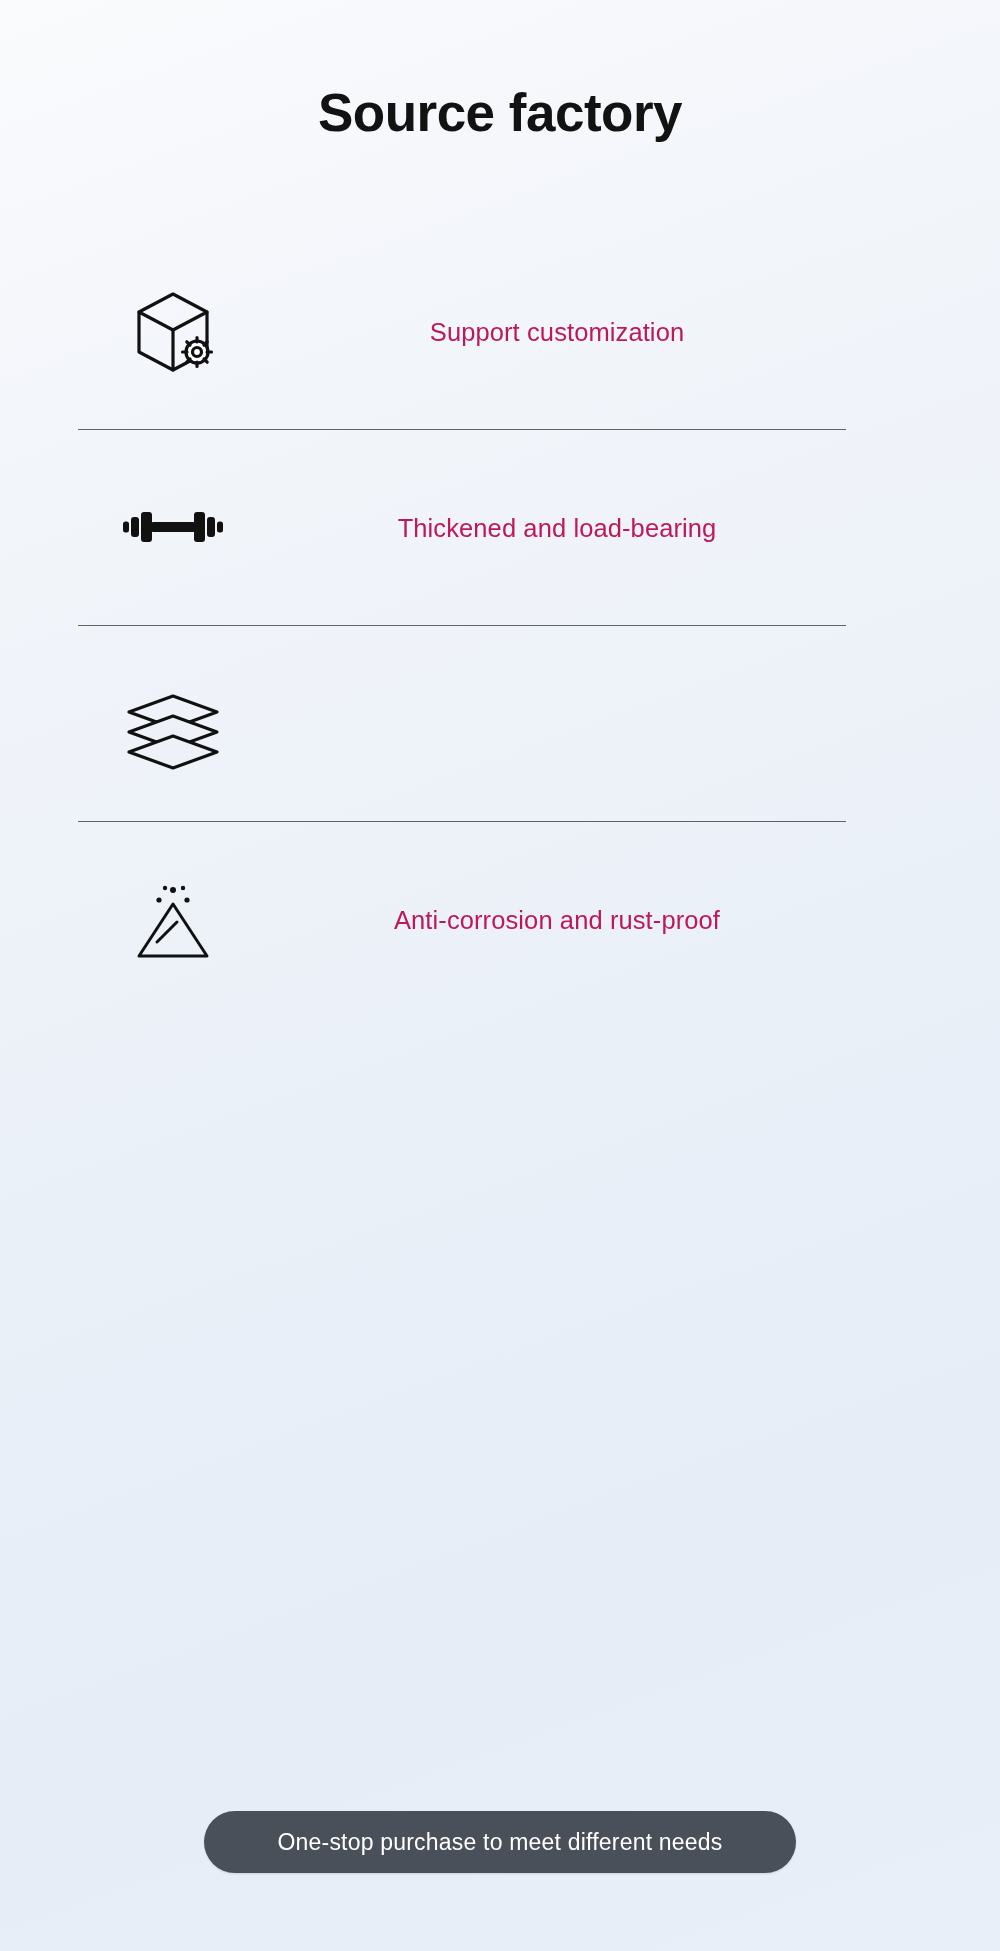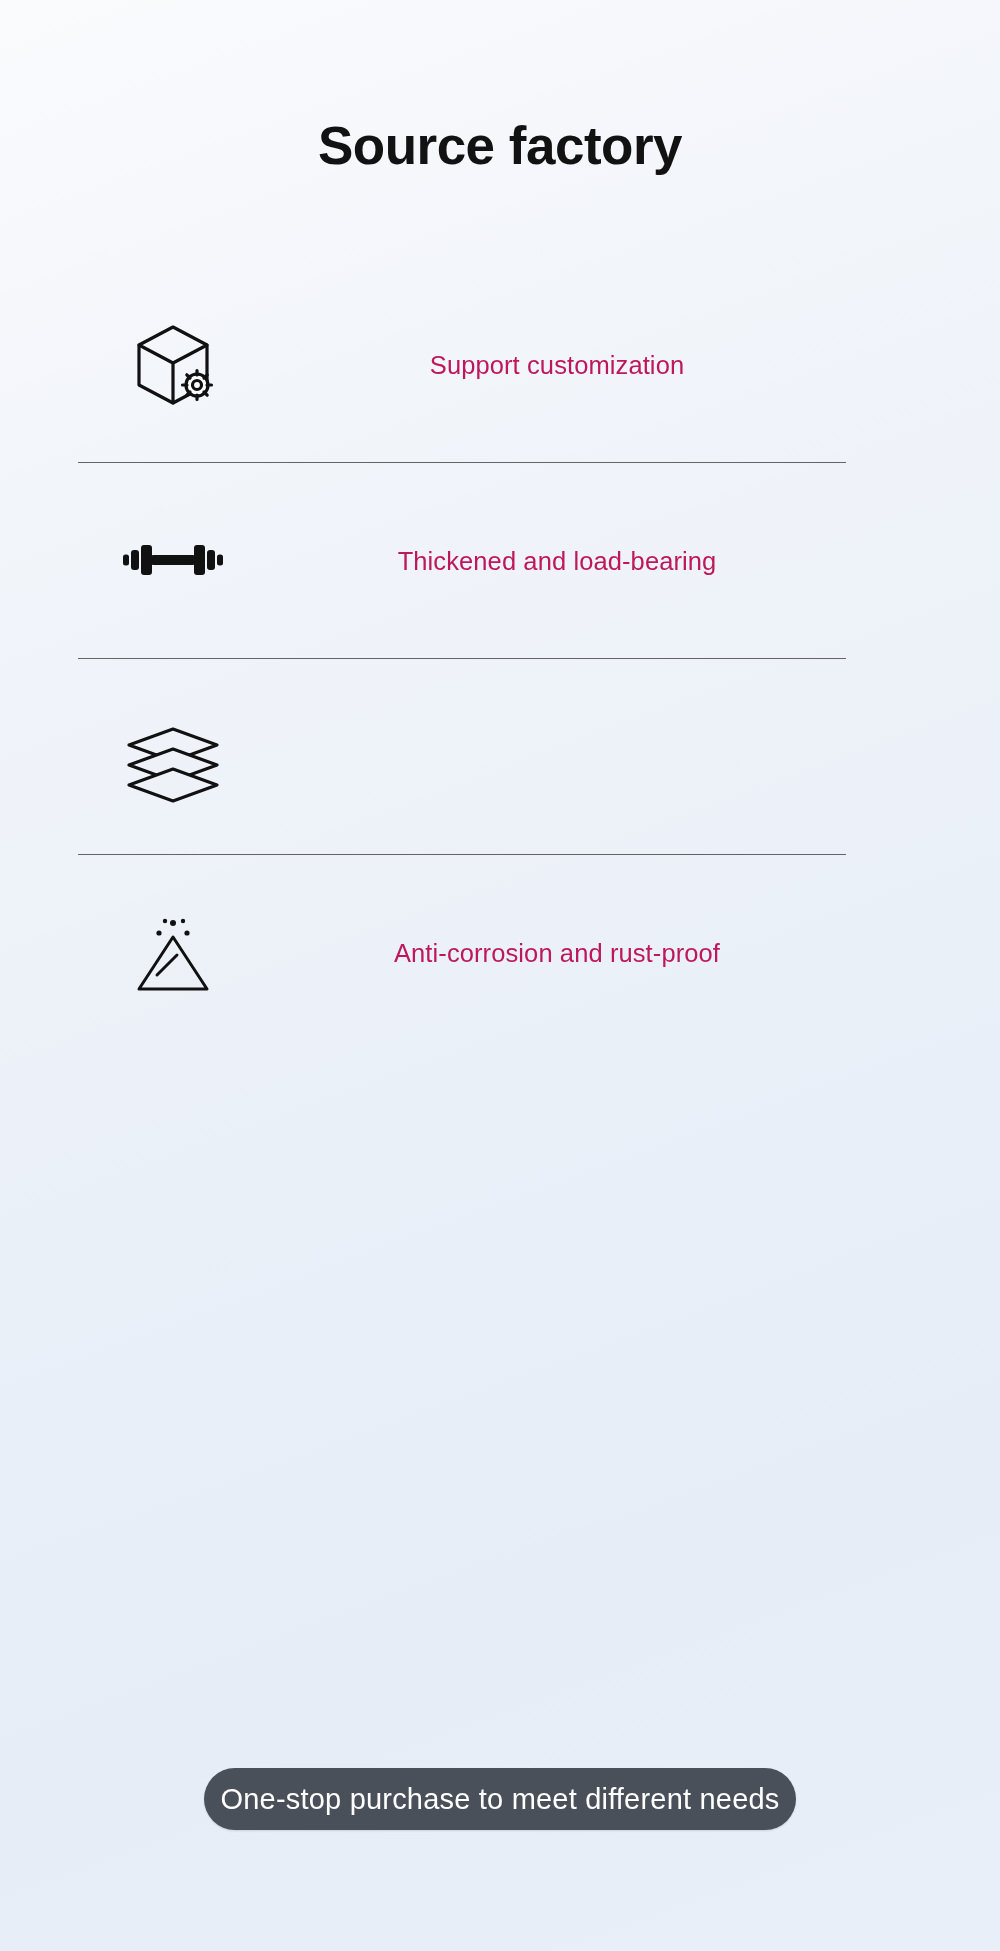--- a/index.html
+++ b/index.html
@@ -18,21 +18,21 @@
 
   .page {
     position: relative;
     width: 1000px;
     height: 1951px;
     box-sizing: border-box;
   }
 
   .hero {
     text-align: center;
-    padding-top: 117px;
+    padding-top: 84px;
   }
 
   .hero-title {
     font-size: 53px;
     font-weight: 700;
     letter-spacing: -0.5px;
     color: #121212;
     margin: 0;
     line-height: 1.1;
   }
@@ -106,29 +106,30 @@
     display: flex;
     justify-content: center;
   }
 
   .cta-button {
     width: 592px;
     height: 62px;
     border-radius: 31px;
     background: #4a5059;
     color: #ffffff;
-    font-size: 29px;
+    font-size: 23px;
     display: flex;
     align-items: center;
     justify-content: center;
     border: none;
     cursor: pointer;
     font-family: "Liberation Sans", sans-serif;
     letter-spacing: 0.2px;
     box-shadow: 0 1px 2px rgba(0,0,0,0.12);
+    margin-top: 43px;
   }
 </style>
 </head>
 <body>
 
 <div class="page">
 
   <div class="hero">
     <h1 class="hero-title">Source factory</h1>
   </div>

